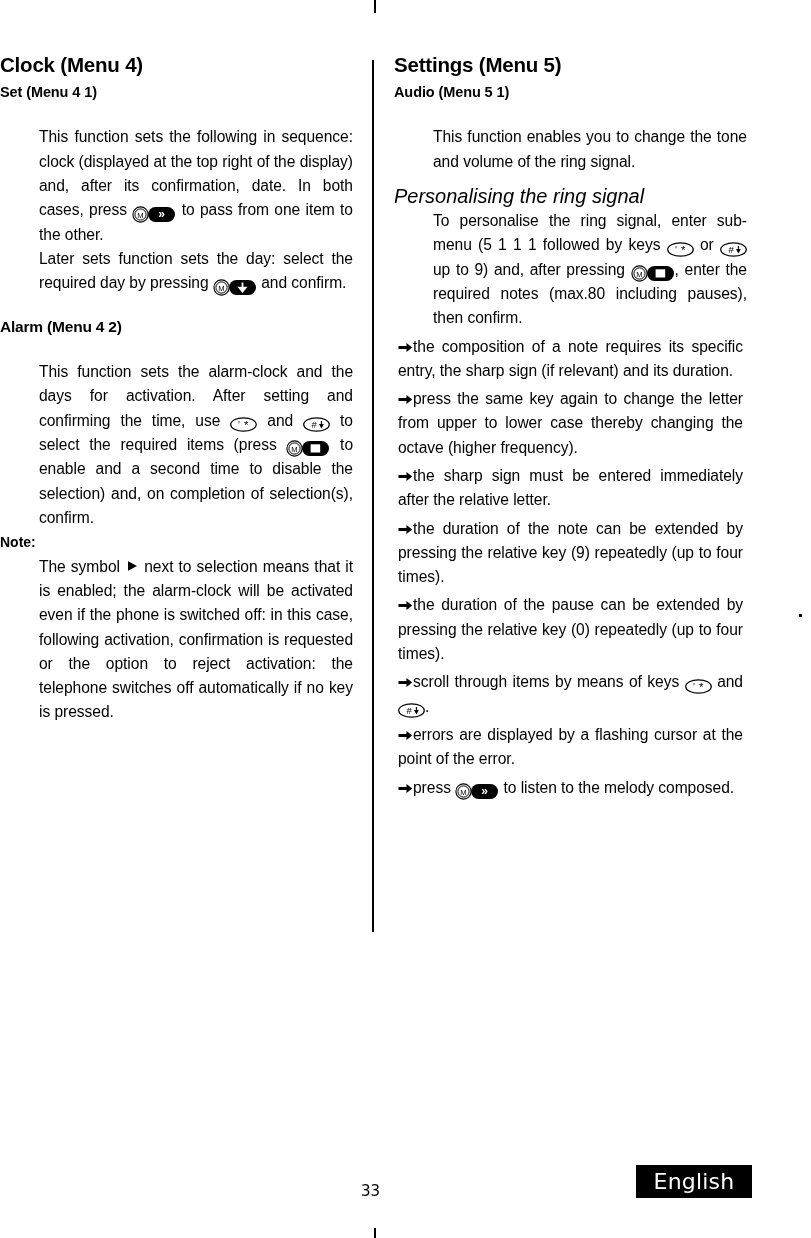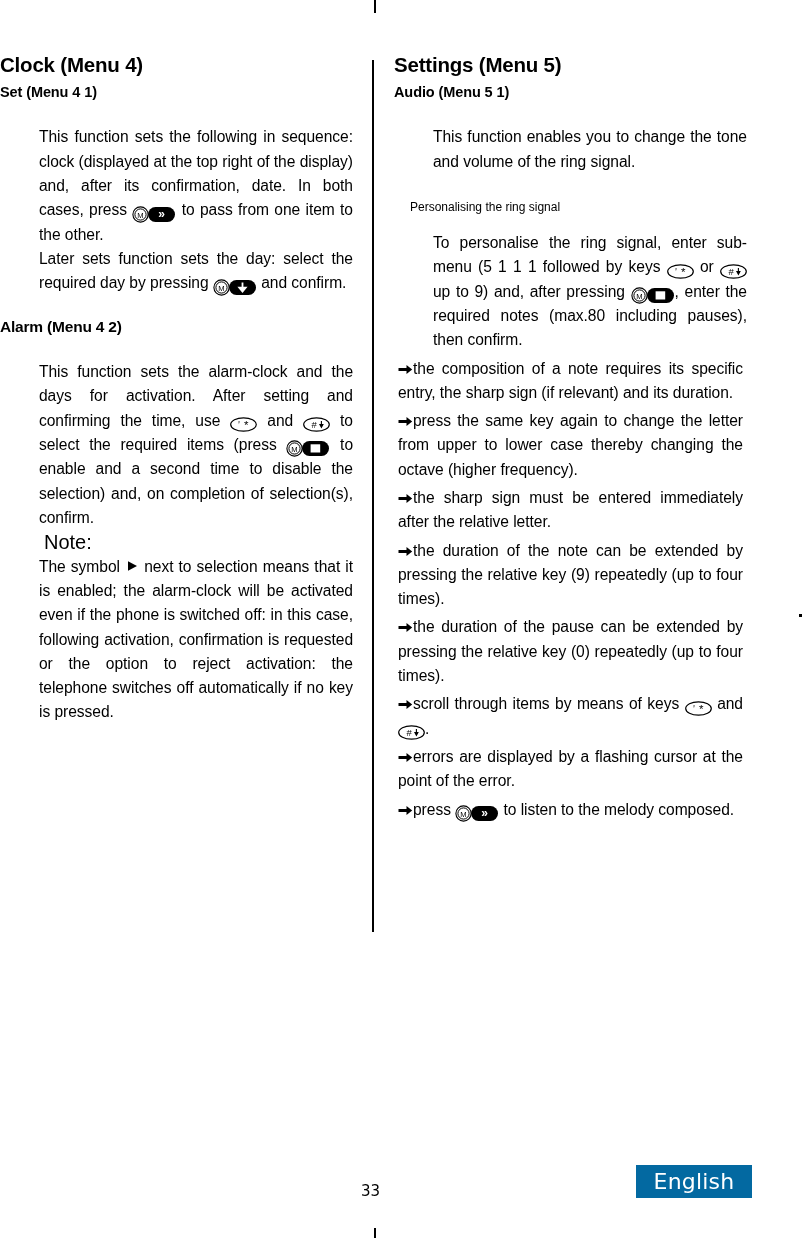--- a/index.html
+++ b/index.html
@@ -66,41 +66,41 @@
     letter-spacing: -0.1px;
   }
   h3.sub-head {
     font-size: 15.5px;
     font-weight: bold;
     margin: 0;
     line-height: 1.2;
     letter-spacing: -0.2px;
   }
   .italic-head {
-    font-size: 12px;
-    margin: 16px;
+    font-size: 20px;
+    font-style: italic;
+    margin: 0;
     line-height: 1.25;
   }
   p.body-text {
     font-size: 15.6px;
     line-height: 24.3px;
     margin: 0;
     text-align: justify;
     text-justify: inter-word;
     letter-spacing: -0.05px;
     padding-left: 39px;
   }
   .spacer-lg { height: 24px; }
   .spacer-md { height: 22px; }
   .spacer-sm { height: 10px; }
   .note-label {
-    font-size: 20px;
-    font-weight: normal;
+    font-size: 14px;
+    font-weight: bold;
     line-height: 24.3px;
-    padding-left: 44px;
   }
   .bullet-item {
     font-size: 15.6px;
     line-height: 24.3px;
     text-align: justify;
     margin: 4px;
     letter-spacing: -0.05px;
   }
 
   
@@ -134,21 +134,21 @@
     top: 1182px;
     font-size: 15px;
     font-family: "DejaVu Sans", sans-serif;
   }
   #language-badge {
     position: absolute;
     left: 636px;
     top: 1165px;
     width: 116px;
     height: 33px;
-    background: #0369a1;
+    background: #000000;
     color: #ffffff;
     font-size: 22px;
     font-family: "DejaVu Sans", sans-serif;
     display: flex;
     align-items: center;
     justify-content: center;
     letter-spacing: 0.2px;
   }
 </style>
 </head>

